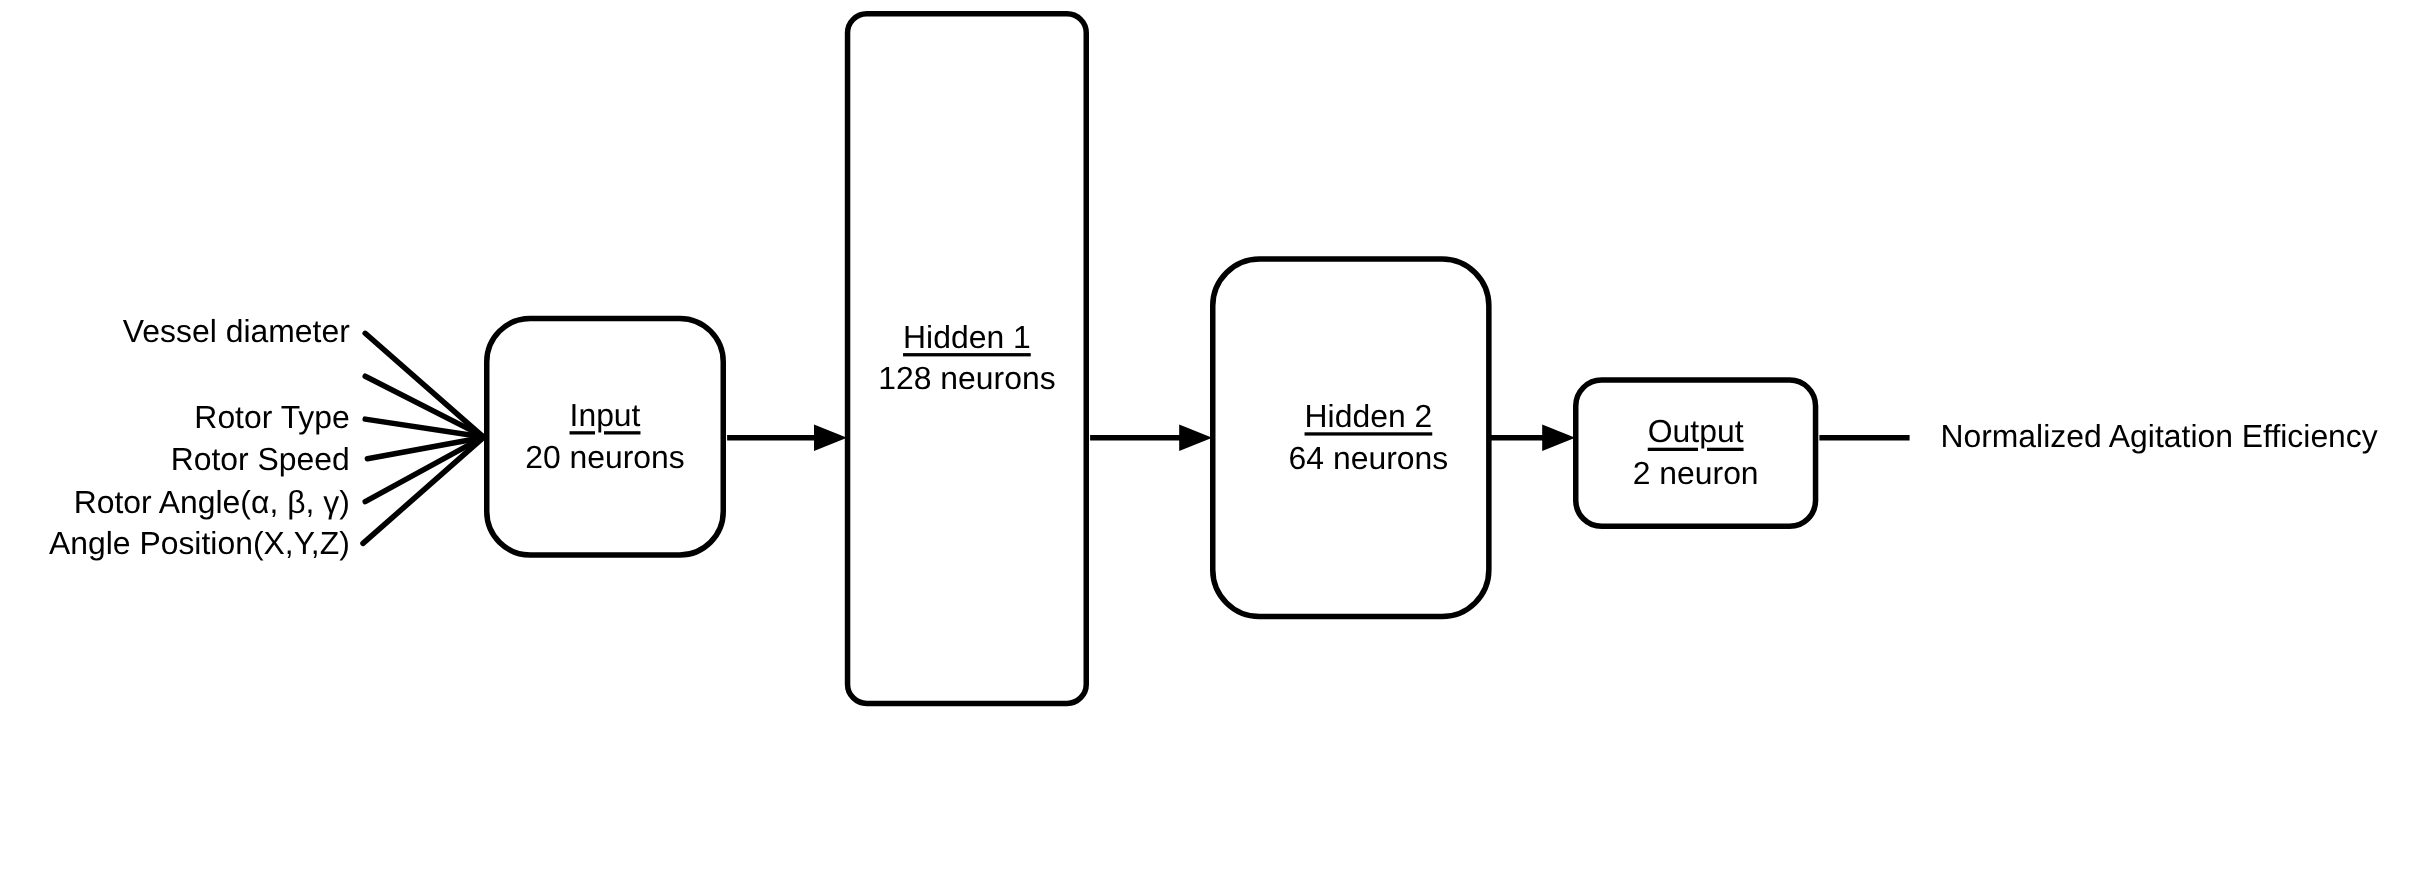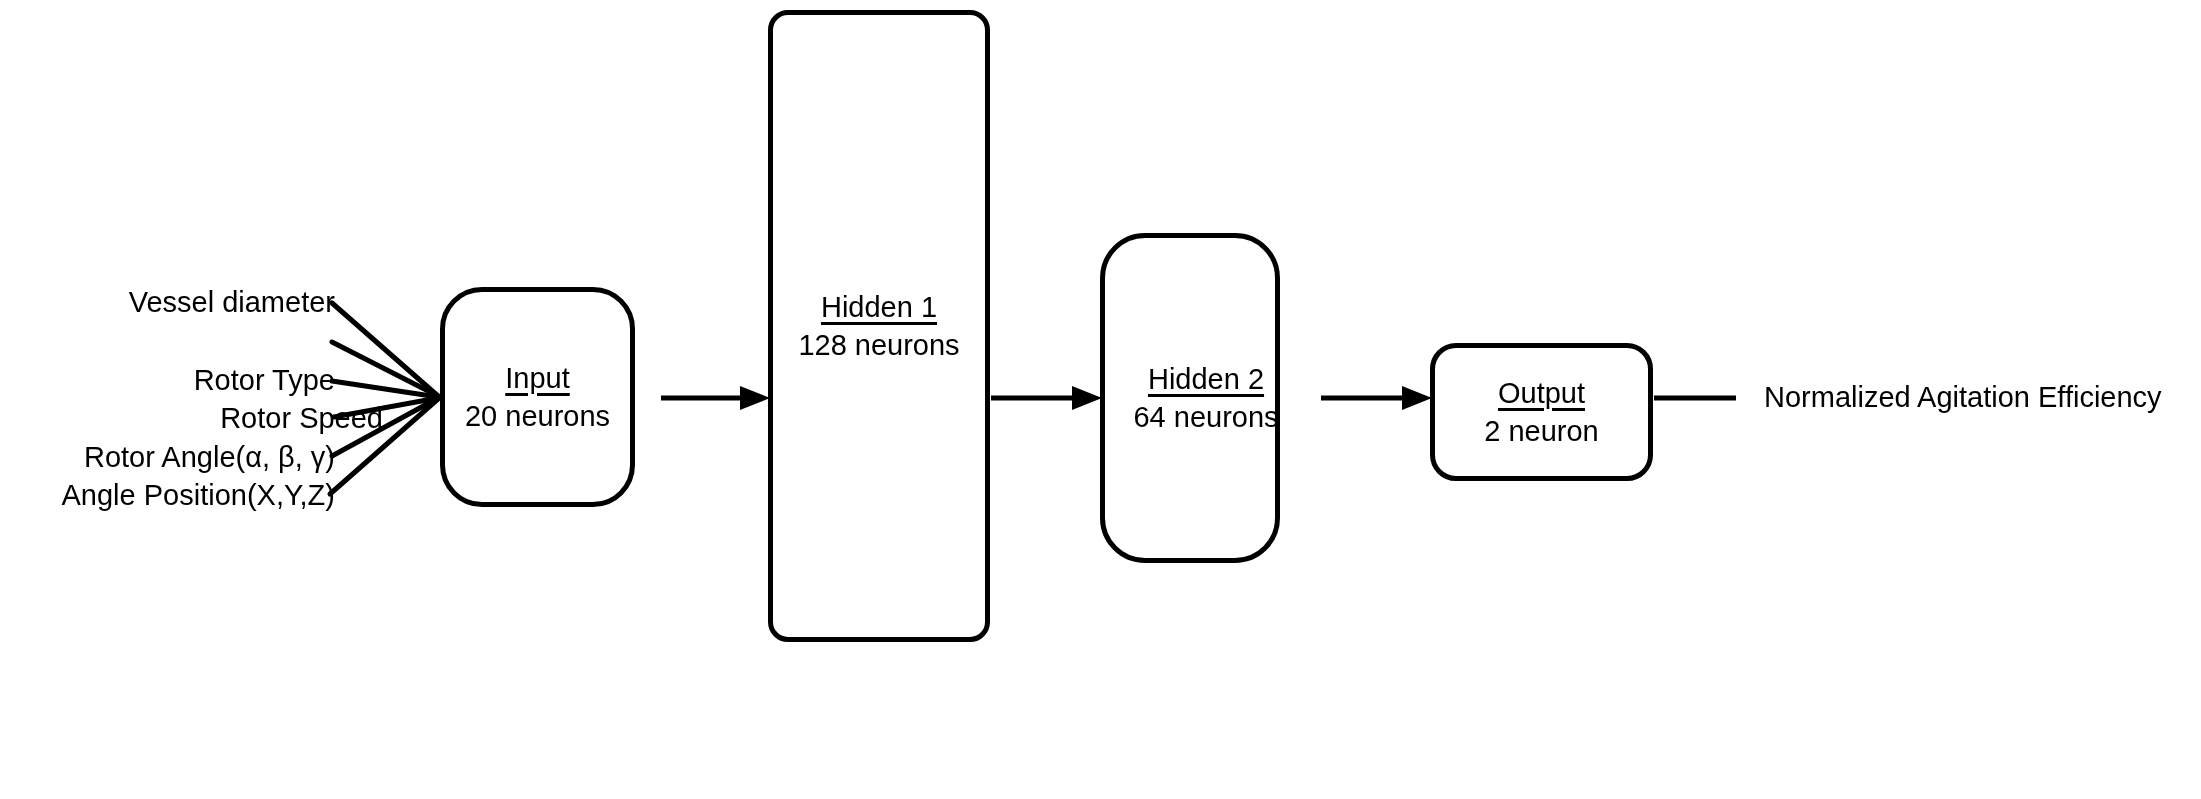--- a/index.html
+++ b/index.html
@@ -24,21 +24,20 @@
   }
   .feature-label {
     position: absolute;
     left: 0;
     width: 318px;
     text-align: right;
     font-size: 29px;
     line-height: 38px;
     white-space: nowrap;
     color: #000000;
-    margin-left: 17px;
   }
   .layer-box {
     position: absolute;
     box-sizing: border-box;
     border: 5px solid #000000;
     background: #ffffff;
     display: flex;
     flex-direction: column;
     align-items: center;
     justify-content: center;
@@ -50,23 +49,23 @@
     text-decoration: underline;
     text-decoration-thickness: 2.5px;
     text-underline-offset: 5px;
     white-space: nowrap;
   }
   .layer-subtitle {
     font-size: 29px;
     line-height: 38px;
     white-space: nowrap;
   }
-  #input-box   { left: 440px;  top: 287px; width: 195px; height: 220px; border-radius: 42px; }
+  #input-box   { left: 440px;  top: 287px; width: 220px; height: 220px; border-radius: 42px; }
   #hidden1-box { left: 768px;  top: 10px;  width: 222px; height: 632px; border-radius: 20px; }
-  #hidden2-box { left: 1100px; top: 233px; width: 180px; height: 330px; border-radius: 45px; padding-left: 32px; }
+  #hidden2-box { left: 1100px; top: 233px; width: 256px; height: 330px; border-radius: 45px; padding-left: 32px; }
   #output-box  { left: 1430px; top: 343px; width: 223px; height: 138px; border-radius: 26px; }
   #output-result-label {
     position: absolute;
     left: 1739px;
     top: 378px;
     font-size: 29px;
     line-height: 38px;
     white-space: nowrap;
     color: #000000;
     margin-left: 25px;
@@ -101,21 +100,21 @@
     <g>
       <line x1="1321" y1="398" x2="1410" y2="398" stroke="#000000" stroke-width="5"></line>
       <polygon points="1432,398 1402,386 1402,410" fill="#000000"></polygon>
     </g>
 
     <line x1="1654" y1="398" x2="1736" y2="398" stroke="#000000" stroke-width="5"></line>
   </svg>
 
   <div class="feature-label" style="top:283px;">Vessel diameter</div>
   <div class="feature-label" style="top:361px;">Rotor Type</div>
-  <div class="feature-label" style="top:399px;padding-left:48px;">Rotor Speed</div>
+  <div class="feature-label" style="top:399px;">Rotor Speed</div>
   <div class="feature-label" style="top:438px;">Rotor Angle(α, β, γ)</div>
   <div class="feature-label" style="top:476px;">Angle Position(X,Y,Z)</div>
 
   <div id="input-box" class="layer-box">
     <span class="layer-title">Input</span>
     <span class="layer-subtitle">20 neurons</span>
   </div>
 
   <div id="hidden1-box" class="layer-box">
     <span class="layer-title">Hidden 1</span>

